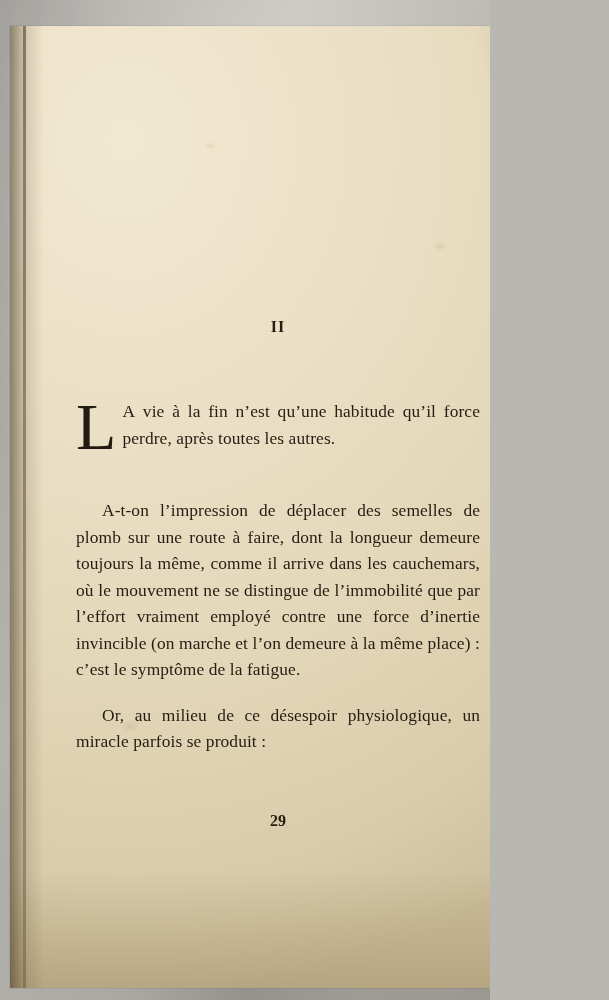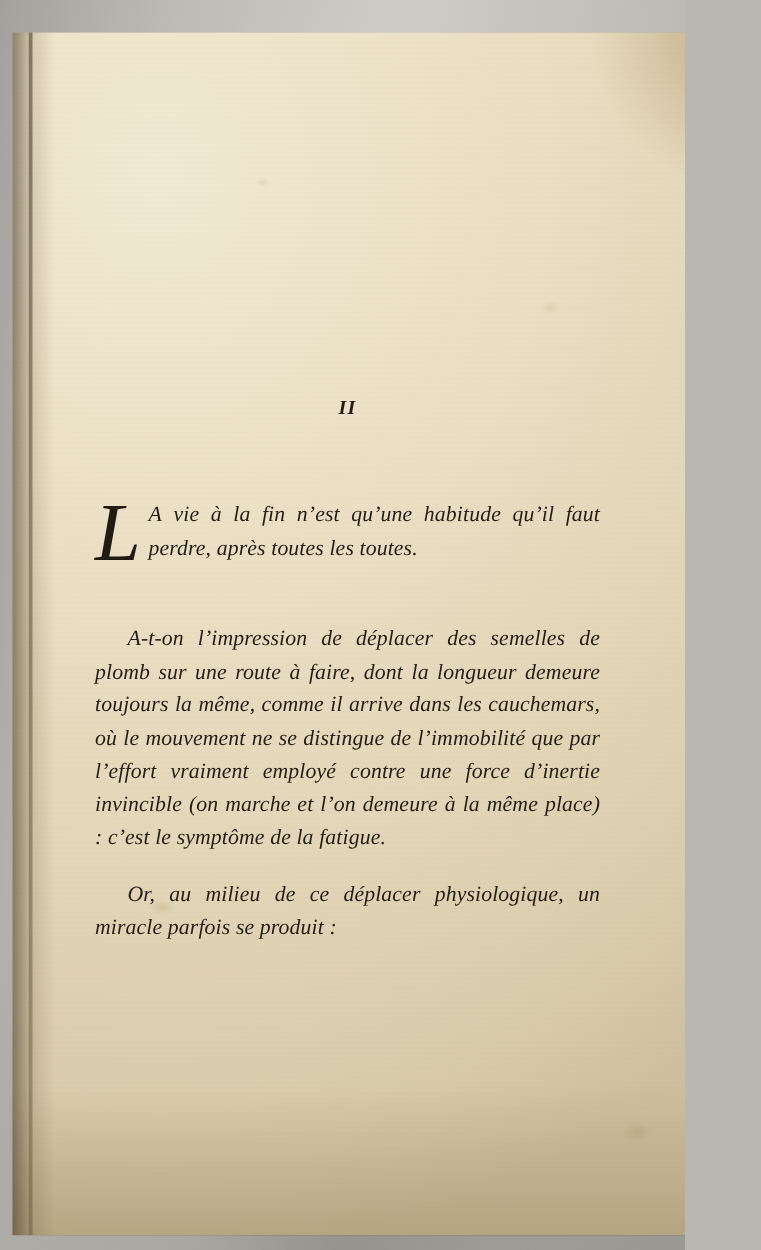--- a/index.html
+++ b/index.html
@@ -2,26 +2,25 @@
 <html><head>
 <meta charset="utf-8">
 <style>
   html, body {
     margin: 0;
     padding: 0;
     background: #b9b7b2;
   }
   #page {
     position: relative;
-    width: 548px;
+    width: 490px;
     height: 1000px;
     overflow: hidden;
-    background: #ffffff;
+    background: #fde047;
     font-family: "Liberation Serif", serif;
-    font-style: italic;
   }
   
   .backdrop {
     position: absolute;
     inset: 0;
     background:
       linear-gradient(100deg, #9e9c97 0%, #b3b1ab 18%, #c6c3bd 45%, #b8b5ae 80%, #a3a09a 100%);
   }
   .backdrop-shade {
     position: absolute;
@@ -198,22 +197,23 @@
     <div class="corner-tone"></div>
     <div class="bottom-tone"></div>
     <div class="spine-shadow"></div>
     <div class="spine-line"></div>
     <div class="fore-edge"></div>
     <div class="edge-dark"></div>
 
     <div class="textblock">
       <div class="chapter-number">II</div>
 
-      <p class="para dropcap-para"><span class="dropcap">L</span><span class="smallcaps">A</span><span> vie à la fin n’est qu’une habitude qu’il faut perdre, après toutes les toutes.</span></p>
+      <p class="para dropcap-para"><span class="dropcap">L</span><span class="smallcaps">A</span><span> vie à la fin n’est qu’une habitude qu’il force perdre, après toutes les autres.</span></p>
 
       <p class="para indent">A-t-on l’impression de déplacer des semelles de plomb sur une route à faire, dont la longueur demeure toujours la même, comme il arrive dans les cauchemars, où le mouvement ne se distingue de l’immobilité que par l’effort vraiment employé contre une force d’inertie invincible (on marche et l’on demeure à la même place) : c’est le symptôme de la fatigue.</p>
 
-      <p class="para indent">Or, au milieu de ce déplacer physiologique, un miracle parfois se produit :</p>
+      <p class="para indent">Or, au milieu de ce désespoir physiologique, un miracle parfois se produit :</p>
     </div>
 
+    <div class="folio">29</div>
   </div>
 
 </div>
 
 </body></html>

